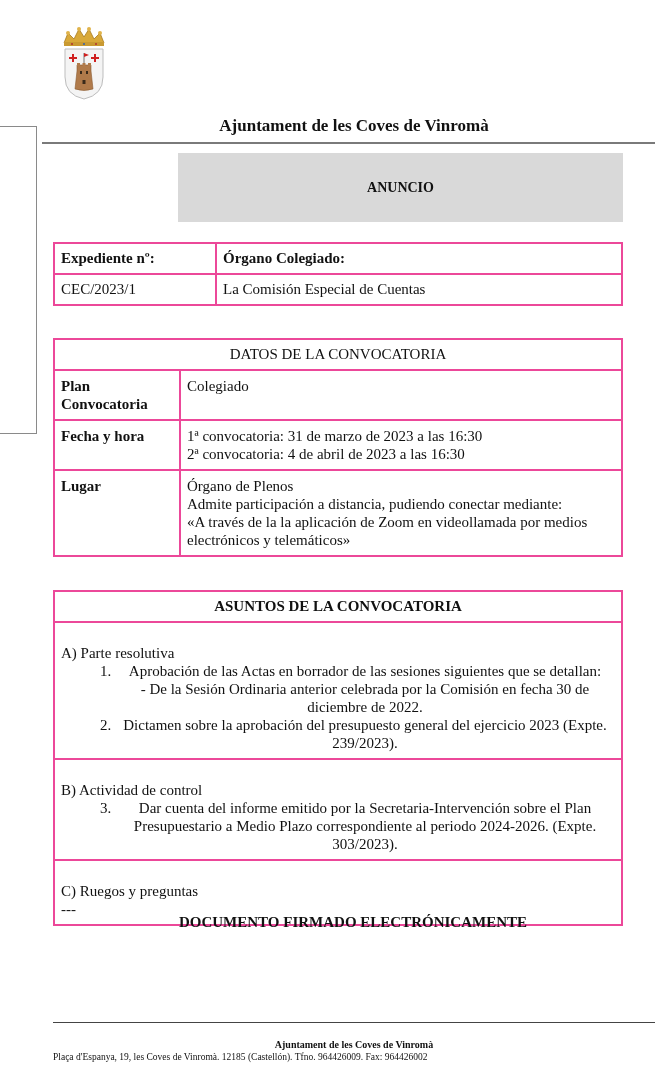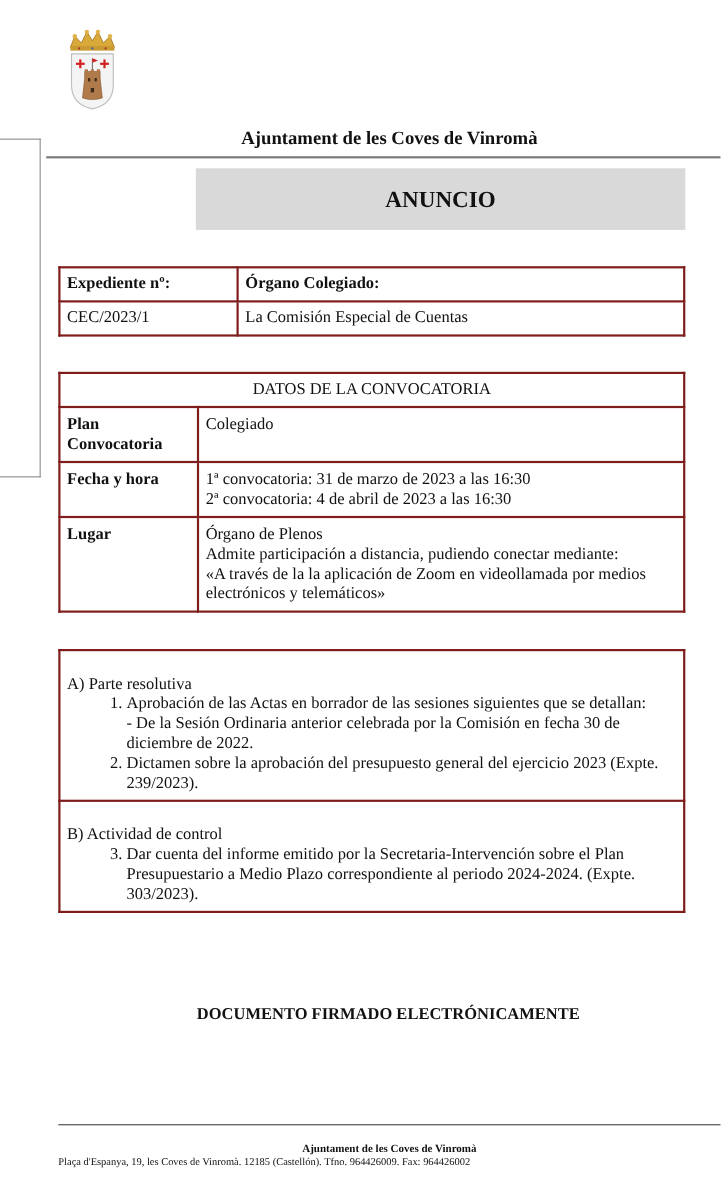--- a/index.html
+++ b/index.html
@@ -14,39 +14,39 @@
     border: 1px solid #8a8a8a; border-left: none;
   }
   .org-title {
     position: absolute; left: 53px; width: 602px; top: 116px;
     text-align: center; font-weight: bold; font-size: 17px;
   }
   .header-rule {
     position: absolute; left: 42px; right: 0; top: 142px; height: 2px; background: #7a7a7a;
   }
   .anuncio-box {
-    position: absolute; left: 178px; top: 153px; width: 445px; height: 56px;
+    position: absolute; left: 178px; top: 153px; width: 445px; height: 69px;
     background: #d9d9d9; display: flex; align-items: center; justify-content: center;
-    font-weight: bold; font-size: 21px;
+    font-weight: bold; font-size: 14px;
   }
   table { border-collapse: collapse; position: absolute; left: 53px; width: 570px; font-size: 15px; }
-  td, th { border: 2px solid #7f1d1d; vertical-align: top; text-align: left; }
+  td, th { border: 2px solid #ec4899; vertical-align: top; text-align: left; }
   .t1 { top: 242px; }
   .t1 td { height: 29px; padding: 0 6px; vertical-align: middle; }
   .t1 .col1 { width: 148px; }
   .bold { font-weight: bold; }
   .t2 { top: 338px; }
   .t2 th { text-align: center; font-weight: normal; height: 29px; padding: 0; vertical-align: middle; }
   .t2 td { padding: 6px 6px 6px 6px; line-height: 18px; }
   .t2 .label { width: 112px; font-weight: bold; }
   .t3 { top: 590px; }
   .t3 th { text-align: center; font-weight: bold; height: 29px; padding: 0; vertical-align: middle; }
   .t3 td { padding: 5px 6px 6px 6px; line-height: 18px; }
   .sec-title { font-weight: normal; margin-top: 16px; }
-  ol.items { margin: 0; padding-left: 54px; }
+  ol.items { margin: 0; padding-left: 54px; text-align: center; }
   ol.items li { padding-left: 0; }
   .signed {
     position: absolute; left: 53px; width: 600px; top: 914px; text-align: center;
     font-weight: bold; font-size: 15px;
   }
   .footer-rule {
     position: absolute; left: 53px; right: 0; top: 1022px; height: 1px; background: #444444;
   }
   .footer-title {
     position: absolute; left: 53px; width: 602px; top: 1039px; text-align: center;
@@ -138,38 +138,47 @@
       <div>Órgano de Plenos</div>
       <div>Admite participación a distancia, pudiendo conectar mediante:</div>
       <div>«A través de la la aplicación de Zoom en videollamada por medios electrónicos y telemáticos»</div>
     </td>
   </tr>
 </tbody>
   </table>
 
 <table class="t3">
   <tbody>
+      <tr>
+    <th>ASUNTOS DE LA CONVOCATORIA</th>
+  </tr>
   <tr>
     <td>
       <div class="sec-title">A) Parte resolutiva</div>
       <ol class="items" start="1">
         <li>
           <span>Aprobación de las Actas en borrador de las sesiones siguientes que se detallan:</span><br>
           <span>- De la Sesión Ordinaria anterior celebrada por la Comisión en fecha 30 de diciembre de 2022.</span>
         </li>
         <li>Dictamen sobre la aprobación del presupuesto general del ejercicio 2023 (Expte. 239/2023).</li>
       </ol>
     </td>
   </tr>
   <tr>
     <td>
       <div class="sec-title">B) Actividad de control</div>
       <ol class="items" start="3">
-        <li>Dar cuenta del informe emitido por la Secretaria-Intervención sobre el Plan Presupuestario a Medio Plazo correspondiente al periodo 2024-2024. (Expte. 303/2023).</li>
+        <li>Dar cuenta del informe emitido por la Secretaria-Intervención sobre el Plan Presupuestario a Medio Plazo correspondiente al periodo 2024-2026. (Expte. 303/2023).</li>
       </ol>
+    </td>
+  </tr>
+  <tr>
+    <td>
+      <div class="sec-title">C) Ruegos y preguntas</div>
+      <div>---</div>
     </td>
   </tr>
 </tbody>
   </table>
 
 <div class="signed">DOCUMENTO FIRMADO ELECTRÓNICAMENTE</div>
 
 <div class="footer-rule"></div>
 <div class="footer-title">Ajuntament de les Coves de Vinromà</div>
 <div class="footer-address">Plaça d'Espanya, 19, les Coves de Vinromà. 12185 (Castellón). Tfno. 964426009. Fax: 964426002</div>

